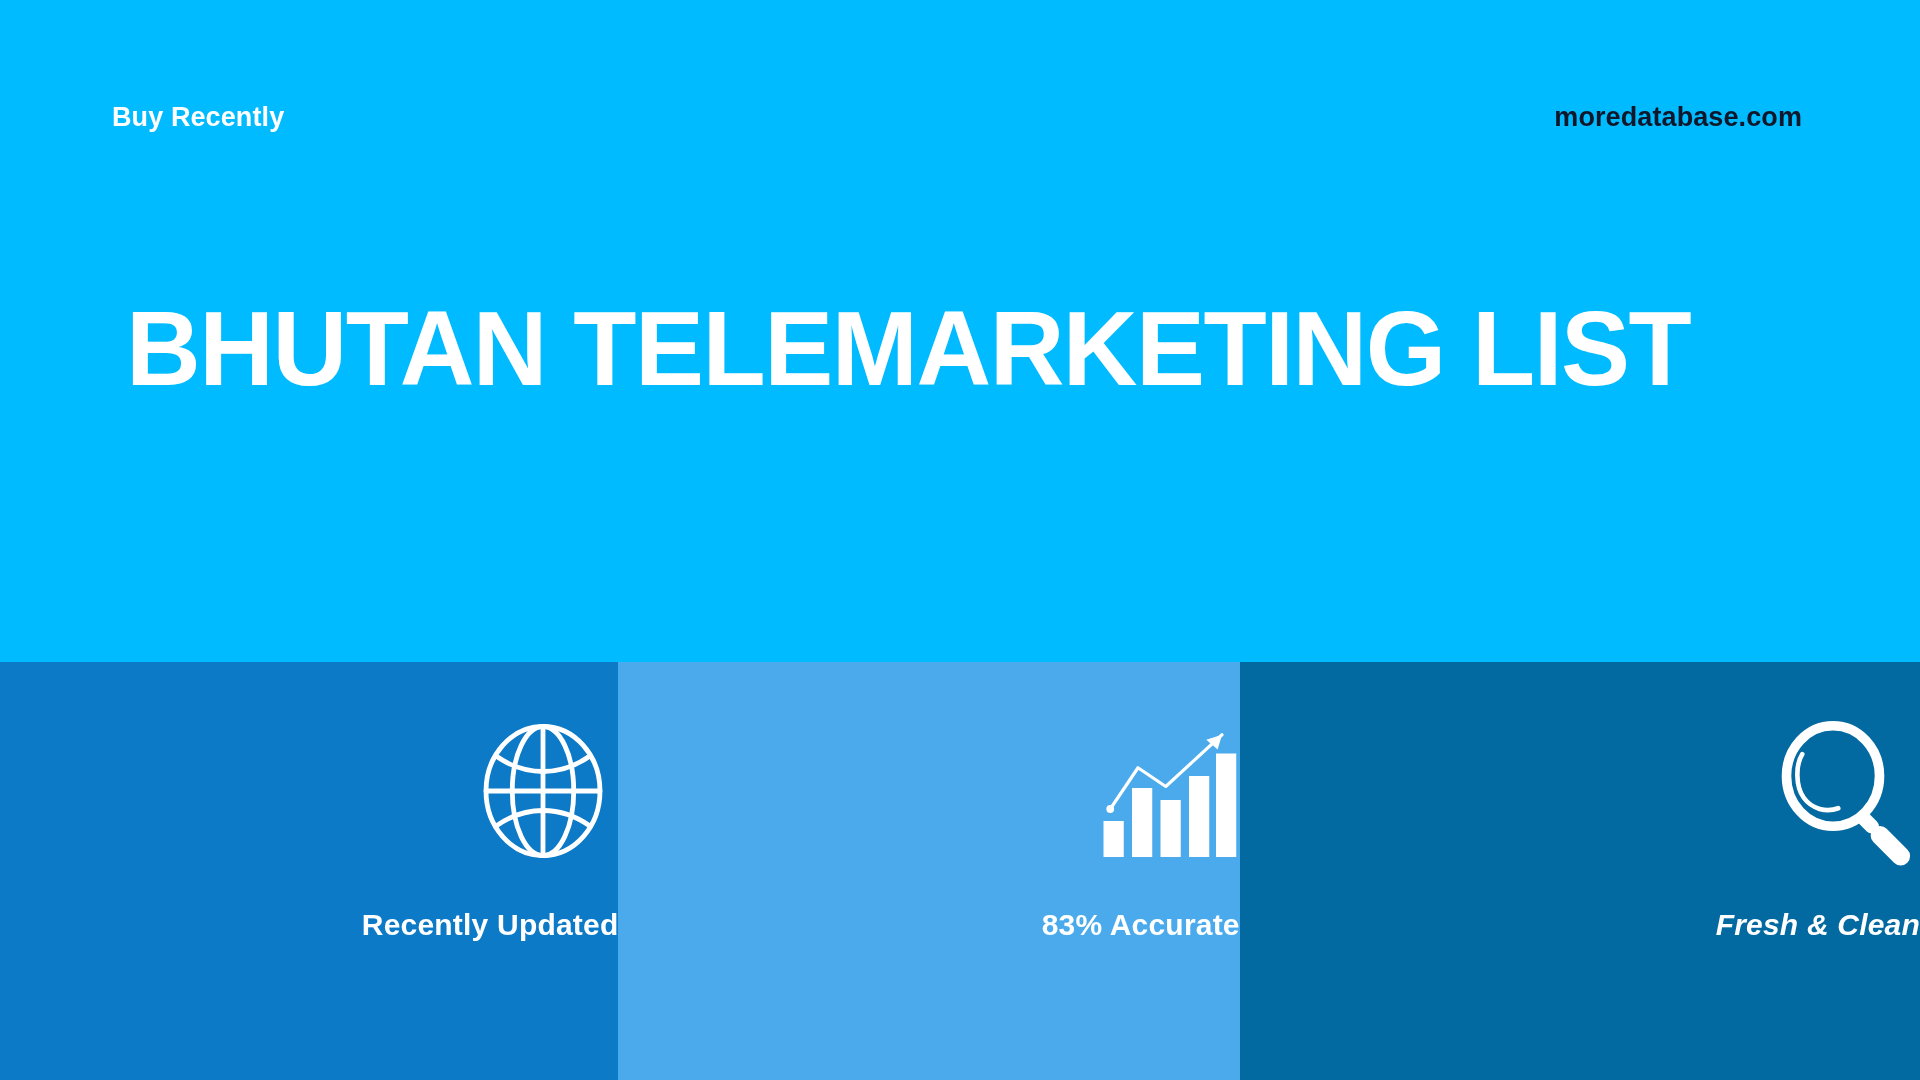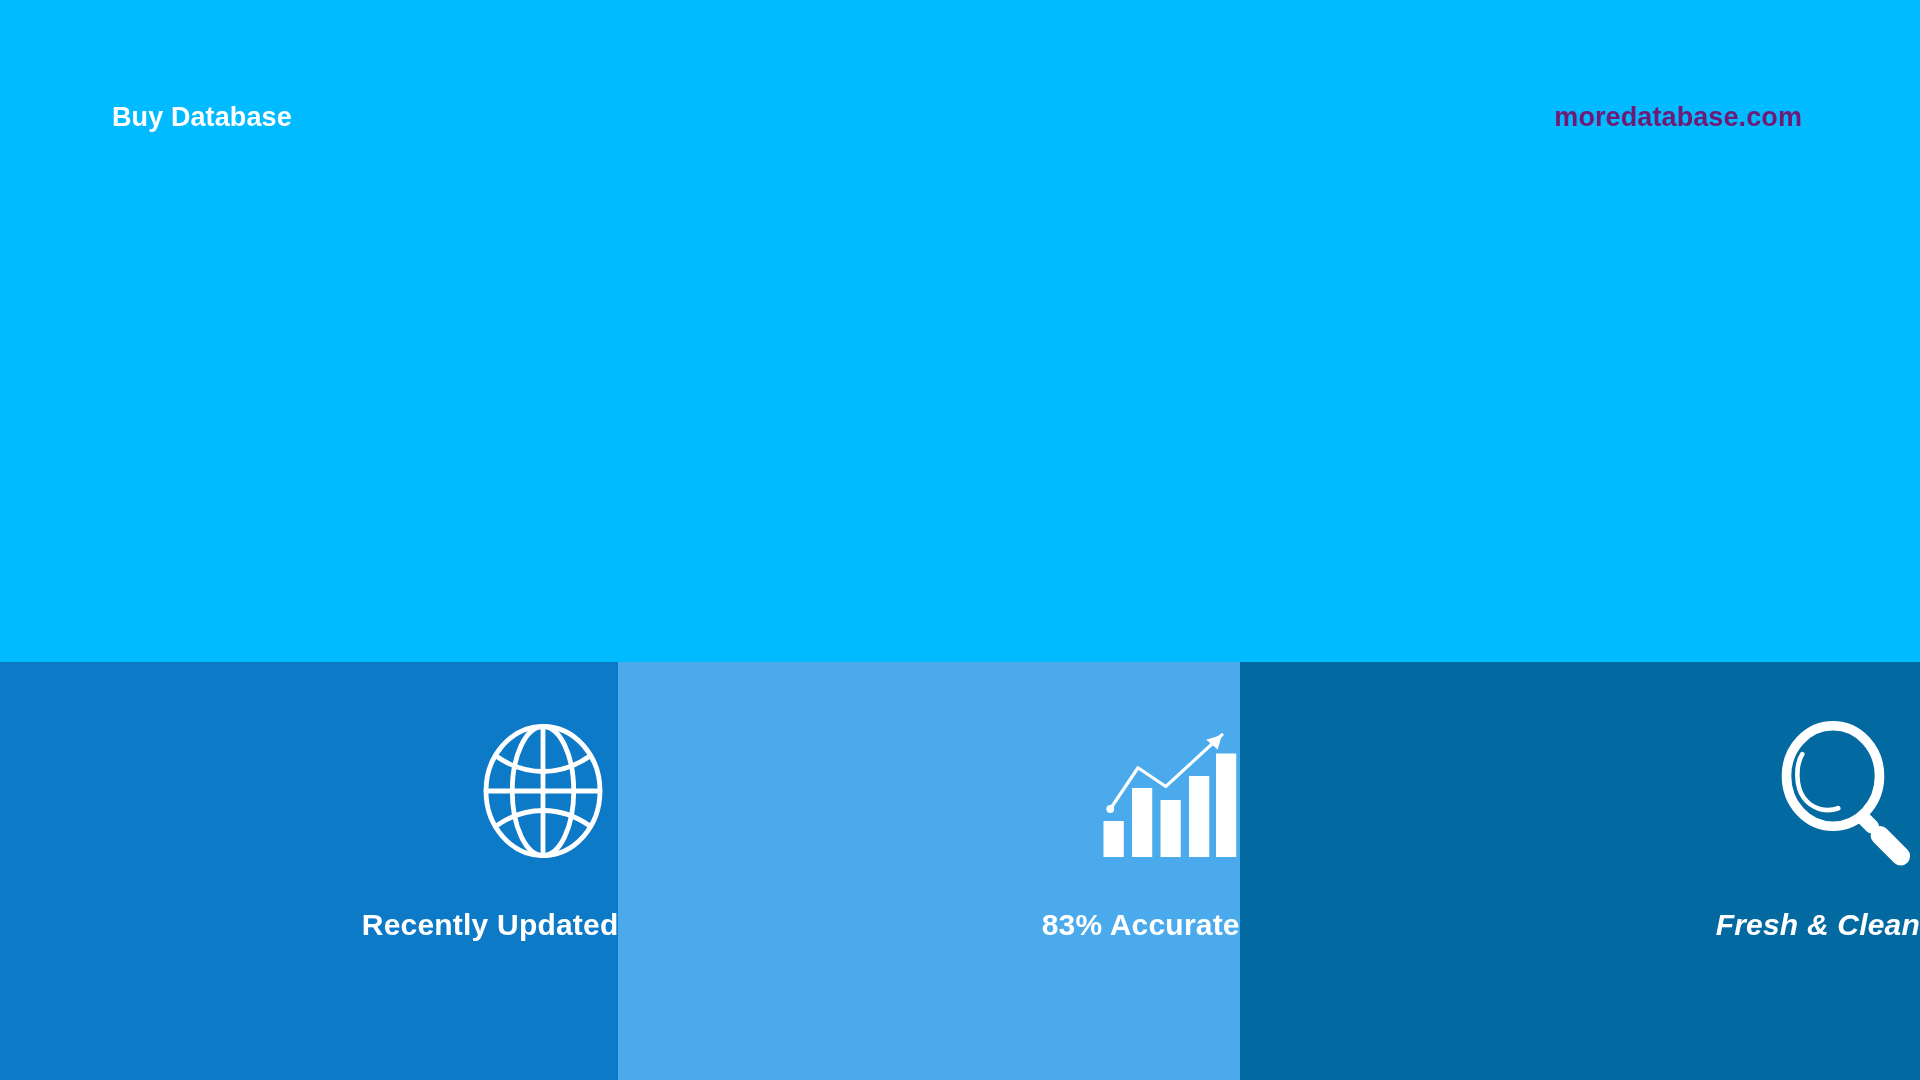--- a/index.html
+++ b/index.html
@@ -47,21 +47,21 @@
   .brand-left {
     color: #ffffff;
     font-size: 27px;
     font-weight: bold;
     letter-spacing: 0.1px;
     line-height: 1;
     white-space: nowrap;
   }
 
   .brand-right {
-    color: #701a75;
+    color: #0f172a;
     font-size: 27px;
     font-weight: bold;
     letter-spacing: 0.1px;
     line-height: 1;
     white-space: nowrap;
   }
 
   .hero-title-wrap {
     position: absolute;
     left: 0;
@@ -122,24 +122,27 @@
   }
 </style>
 </head>
 <body>
 
 <div id="page">
 
   <section class="hero">
 
     <div class="hero-topbar">
-      <div class="brand-left">Buy Database</div>
+      <div class="brand-left">Buy Recently</div>
       <div class="brand-right">moredatabase.com</div>
     </div>
 
+    <div class="hero-title-wrap">
+      <h1 class="hero-title">BHUTAN TELEMARKETING LIST</h1>
+    </div>
 
   </section>
 
   <section class="panels">
 
     <div class="panel panel-1">
       <span class="panel-icon-wrap">
         <svg class="panel-icon" viewBox="0 0 100 100" fill="none" stroke="#ffffff" stroke-width="3.2" stroke-linecap="round" stroke-linejoin="round">
           <ellipse cx="50" cy="50" rx="38" ry="43"></ellipse>
           <ellipse cx="50" cy="50" rx="20.5" ry="43"></ellipse>

